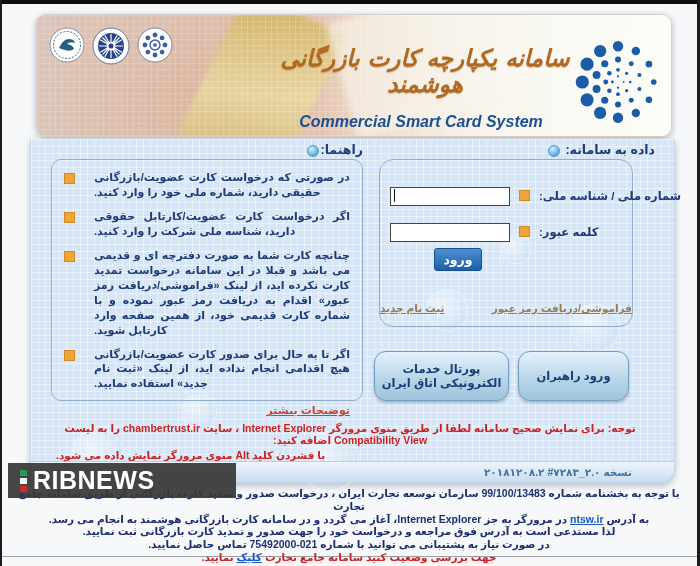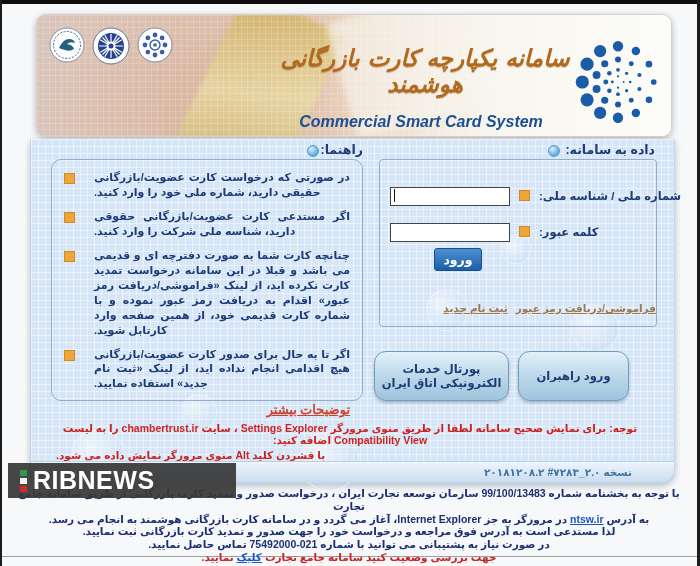--- a/index.html
+++ b/index.html
@@ -52,40 +52,40 @@
 
   
   .guide-header{position:absolute;left:20px;top:3px;width:312px;display:flex;direction:ltr;
      justify-content:flex-end;align-items:center;gap:2px;}
   .guide-box{position:absolute;left:20px;top:20px;width:312px;height:242px;border:1px solid #93aecb;
      border-radius:10px;box-sizing:border-box;padding:10px 12px 0 12px;}
   .guide-item{display:flex;direction:ltr;gap:19px;margin-bottom:9px;}
   .guide-item .sq{margin-top:3px;}
   .gtext{direction:rtl;text-align:justify;text-align-last:left;font-weight:bold;font-size:11px;
      line-height:1.36;color:#1d3c77;}
-  .more-link{display:inline-block;margin-left:28px;font-weight:bold;font-size:13px;
-     color:#cc4430;text-decoration:underline;cursor:pointer;direction:rtl;font-family:Liberation Serif, serif;}
+  .more-link{display:inline-block;margin-left:28px;font-weight:bold;font-size:11px;
+     color:#cc4430;text-decoration:underline;cursor:pointer;direction:rtl;}
 
   
   .login-header{position:absolute;left:348px;top:3px;width:276px;display:flex;direction:ltr;
      justify-content:flex-end;align-items:center;gap:5px;}
-  .login-box{position:absolute;left:348px;top:20px;width:278px;height:168px;border:1px solid #93aecb;
-     border-radius:4px;box-sizing:border-box;}
+  .login-box{position:absolute;left:348px;top:20px;width:254px;height:168px;border:1px solid #93aecb;
+     border-radius:14px;box-sizing:border-box;}
   .field-row{position:absolute;left:10px;display:flex;direction:ltr;align-items:center;gap:9px;}
   .row1{top:26px;} .row2{top:62px;}
   .input-wrap{position:relative;display:inline-block;}
   .login-input{width:114px;height:17px;border:1px solid #444;background:#fff;padding:0 2px;
      font-size:11px;direction:ltr;}
   .caret{position:absolute;left:4px;top:3px;width:1px;height:13px;background:#111;}
   .flabel{font-weight:bold;font-size:11.5px;color:#1d3c77;direction:rtl;white-space:nowrap;}
   .submit-btn{position:absolute;left:54px;top:88px;width:48px;height:23px;border:1px solid #174e8c;
      border-radius:3px;background:linear-gradient(#4c90d2,#1d5fa8);color:#fff;font-weight:bold;
      font-size:12.5px;cursor:pointer;font-family:inherit;padding:0;}
   .login-links{position:absolute;left:0;bottom:12px;width:100%;display:flex;direction:ltr;
-     justify-content:flex-end;gap:8px;}
+     justify-content:space-between;gap:32px;}
   .login-links a{font-weight:bold;font-size:10.5px;color:#9c7a50;text-decoration:underline;
      cursor:pointer;direction:rtl;}
 
   
   .big-btn{position:absolute;top:212px;height:50px;border:1px solid #6f9dbd;border-radius:12px;
      background:linear-gradient(#e3f1fb,#b9d6e8 55%,#9fc4dc);box-shadow:0 2px 3px rgba(80,110,140,.4);
      color:#1d3c77;font-weight:bold;font-size:11.5px;cursor:pointer;font-family:inherit;
      direction:rtl;line-height:1.25;padding:2px 6px;}
   .portal-btn{left:343px;width:135px;}
   .admin-btn{left:487px;width:111px;}
@@ -227,21 +227,21 @@
       <span class="circle-bullet"></span>
       <span class="sec-title">راهنما:</span>
     </div>
     <div class="guide-box">
       <div class="guide-item">
         <span class="sq"></span>
         <div class="gtext">در صورتی که درخواست کارت عضویت/بازرگانی حقیقی دارید، شماره ملی خود را وارد کنید.</div>
       </div>
       <div class="guide-item">
         <span class="sq"></span>
-        <div class="gtext">اگر مستدعی کارت عضویت/بازرگانی حقوقی دارید، شناسه ملی شرکت را وارد کنید.</div>
+        <div class="gtext">اگر درخواست کارت عضویت/کارتابل حقوقی دارید، شناسه ملی شرکت را وارد کنید.</div>
       </div>
       <div class="guide-item">
         <span class="sq"></span>
         <div class="gtext">چنانچه کارت شما به صورت دفترچه ای و قدیمی می باشد و قبلا در این سامانه درخواست تمدید کارت نکرده اید، از لینک «فراموشی/دریافت رمز عبور» اقدام به دریافت رمز عبور نموده و با شماره کارت قدیمی خود، از همین صفحه وارد کارتابل شوید.</div>
       </div>
       <div class="guide-item">
         <span class="sq"></span>
         <div class="gtext">اگر تا به حال برای صدور کارت عضویت/بازرگانی هیچ اقدامی انجام نداده اید، از لینک «ثبت نام جدید» استفاده نمایید.</div>
       </div>
       <a class="more-link">توضیحات بیشتر</a>
@@ -271,21 +271,21 @@
       <div class="login-links">
         <a>ثبت نام جدید</a>
         <a>فراموشی/دریافت رمز عبور</a>
       </div>
     </div>
 
     <button class="big-btn portal-btn">پورتال خدمات الکترونیکی اتاق ایران</button>
     <button class="big-btn admin-btn">ورود راهبران</button>
 
     <div class="notice">
-      <div class="notice-l1">توجه: برای نمایش صحیح سامانه لطفا از طریق منوی مرورگر Settings Explorer ، سایت chambertrust.ir را به لیست Compatibility View اضافه کنید:</div>
+      <div class="notice-l1">توجه: برای نمایش صحیح سامانه لطفا از طریق منوی مرورگر Internet Explorer ، سایت chambertrust.ir را به لیست Compatibility View اضافه کنید:</div>
       <div class="notice-l2">
         <span class="notice-fa">با فشردن کلید Alt منوی مرورگر نمایش داده می شود.</span>
       </div>
     </div>
 
     <div class="version-bar">
       <span class="version-text">نسخه ۲.۰_۷۲۸۳# ۲۰۱۸۱۲۰۸.۲</span>
     </div>
   </div>
 

